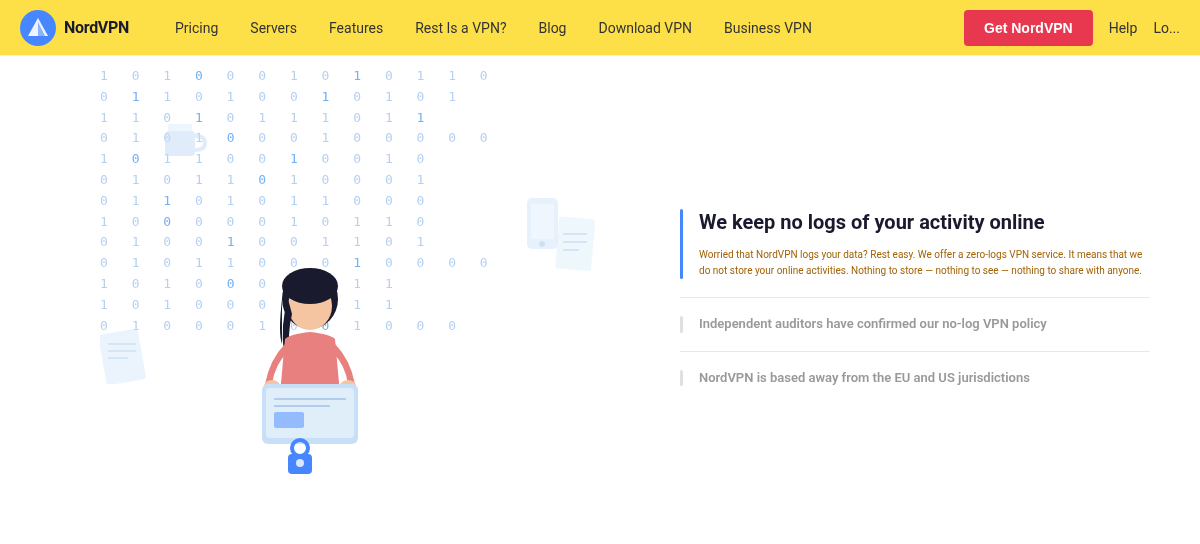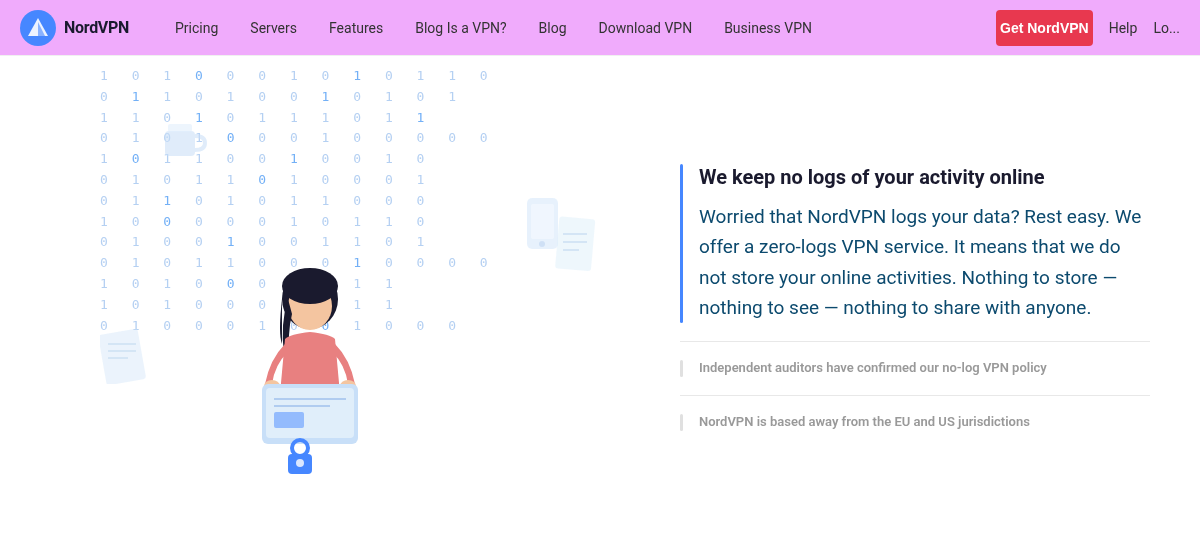--- a/index.html
+++ b/index.html
@@ -7,21 +7,21 @@
 
     
     header {
       display: flex;
       align-items: center;
       height: 56px;
       padding: 0 20px;
       border-bottom: 1px solid #f0f0f0;
       position: relative;
       z-index: 10;
-      background: #f0abfc;
+      background: #fde047;
     }
     .logo {
       display: flex;
       align-items: center;
       gap: 8px;
       margin-right: 30px;
       text-decoration: none;
     }
     .logo-icon {
       width: 36px;
@@ -47,21 +47,21 @@
     .header-right {
       display: flex;
       align-items: center;
       gap: 16px;
       margin-left: auto;
     }
     .get-nordvpn-btn {
       background: #e8384f;
       color: #fff;
       border: none;
-      padding: 10px 4px;
+      padding: 10px 20px;
       border-radius: 4px;
       font-size: 14px;
       font-weight: 600;
       cursor: pointer;
       white-space: nowrap;
     }
     .header-link {
       font-size: 14px;
       color: #333;
       cursor: pointer;
@@ -183,22 +183,22 @@
 
     .feature-content { flex: 1; }
     .feature-title-active {
       font-size: 20px;
       font-weight: 700;
       color: #1a1a2e;
       margin-bottom: 12px;
       line-height: 1.3;
     }
     .feature-desc {
-      font-size: 19px;
-      color: #0c4a6e;
+      font-size: 10px;
+      color: #a16207;
       line-height: 1.6;
     }
     .feature-title-inactive {
       font-size: 13px;
       font-weight: 600;
       color: #999;
       line-height: 1.3;
     }
 
     
@@ -222,21 +222,21 @@
     <a class="nav-item" href="#">
         <span>Pricing</span>
       </a>
     <a class="nav-item" href="#">
         <span>Servers</span>
       </a>
     <a class="nav-item" href="#">
         <span>Features</span>
       </a>
     <a class="nav-item" href="#">
-        <span>Blog Is a VPN?</span>
+        <span>Rest Is a VPN?</span>
       </a>
     <a class="nav-item" href="#">
         <span>Blog</span>
       </a>
     <a class="nav-item" href="#">
         <span>Download VPN</span>
       </a>
     <a class="nav-item" href="#">
         <span>Business VPN</span>
       </a>

